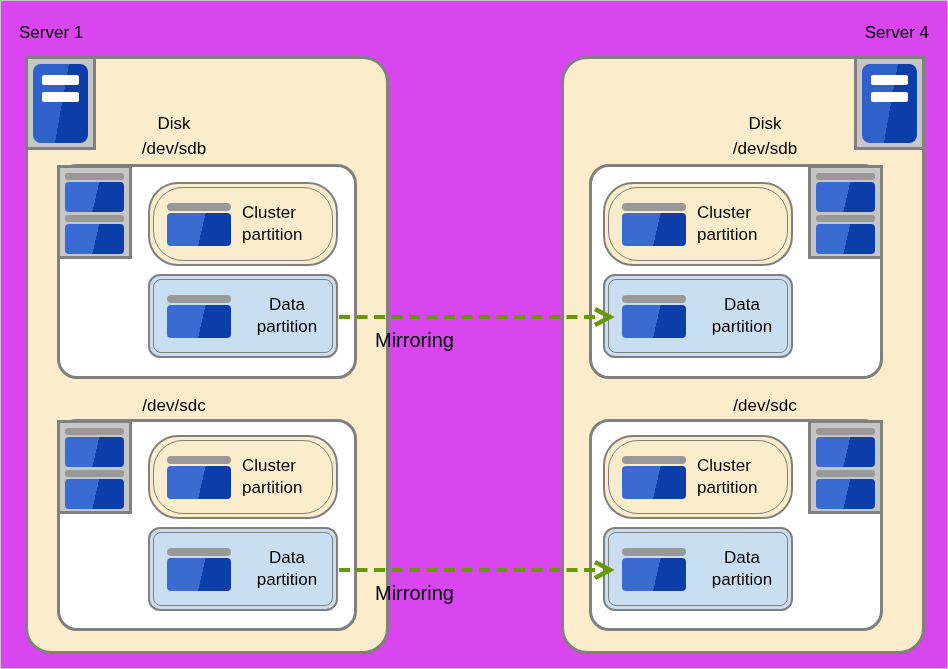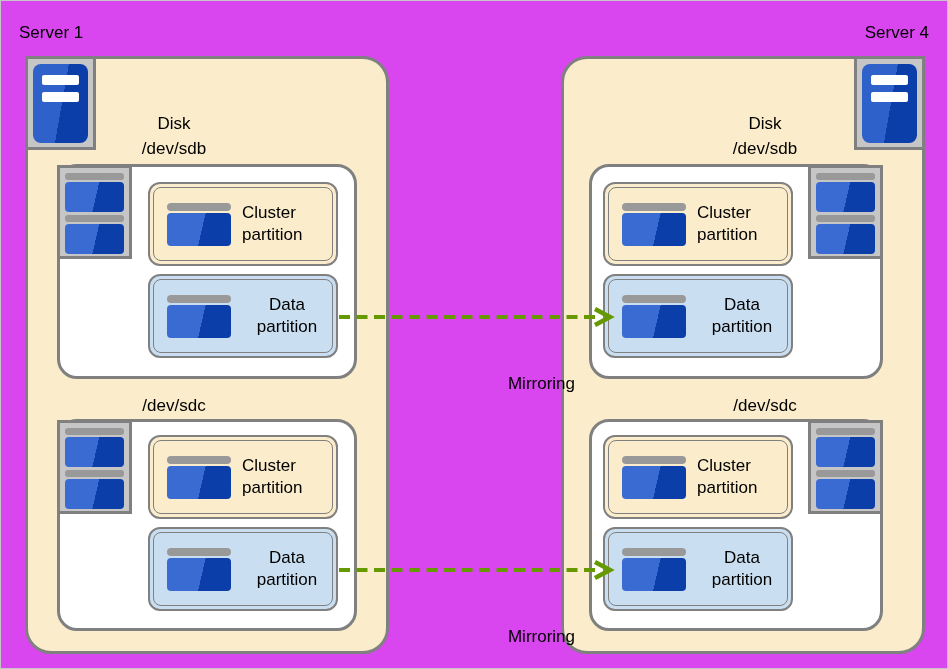--- a/index.html
+++ b/index.html
@@ -88,41 +88,41 @@
   .part{
     position:absolute;width:190px;height:84px;
     border:2px solid #808080;border-radius:12px;
     box-sizing:border-box;padding:3px;
     z-index:3;
   }
   .part.c1{left:147px;}
   .part.c2{left:602px;}
   .part.p1a{top:181px;} .part.p1b{top:273px;}
   .part.p2a{top:434px;} .part.p2b{top:526px;}
-  .part.cream, .part.cream .part-in{background:#FBEDCC;}
+  .part.cream, .part.cream .part-in{background:#FBEDCC;border-radius:30px;}
   .part.blue,  .part.blue  .part-in{background:#C9DFF1;text-align:center;}
   .part-in{
     height:100%;box-sizing:border-box;
     border:1.5px solid #808080;border-radius:8px;
     display:flex;align-items:center;gap:11px;
     padding-left:13px;
   }
   .p-icon{width:64px;flex:0 0 auto;}
   .p-bar{width:64px;height:8px;background:#999999;border-radius:4px;margin-bottom:2px;}
   .p-blue{width:64px;height:33px;border-radius:4px;
     background:linear-gradient(103deg,#3A6BD2 54%,#0B3EA8 54%);}
   .p-label{font-size:17px;line-height:22px;}
 
   .arrow{position:absolute;left:336px;width:280px;height:20px;z-index:5;}
   .arrow.a1{top:306px;}
   .arrow.a2{top:559px;}
 
   .mirror-label{
-    position:absolute;left:374px;width:200px;text-align:right;
-    font-size:17px;line-height:20px;z-index:5;margin-top:44px;
+    position:absolute;left:374px;width:200px;text-align:left;
+    font-size:20px;line-height:20px;z-index:5;
   }
   .mirror-label.m1{top:329px;}
   .mirror-label.m2{top:582px;}
 </style>
 </head>
 <body>
 
 <div class="page">
 
   <div class="server-title s1">Server 1</div>

